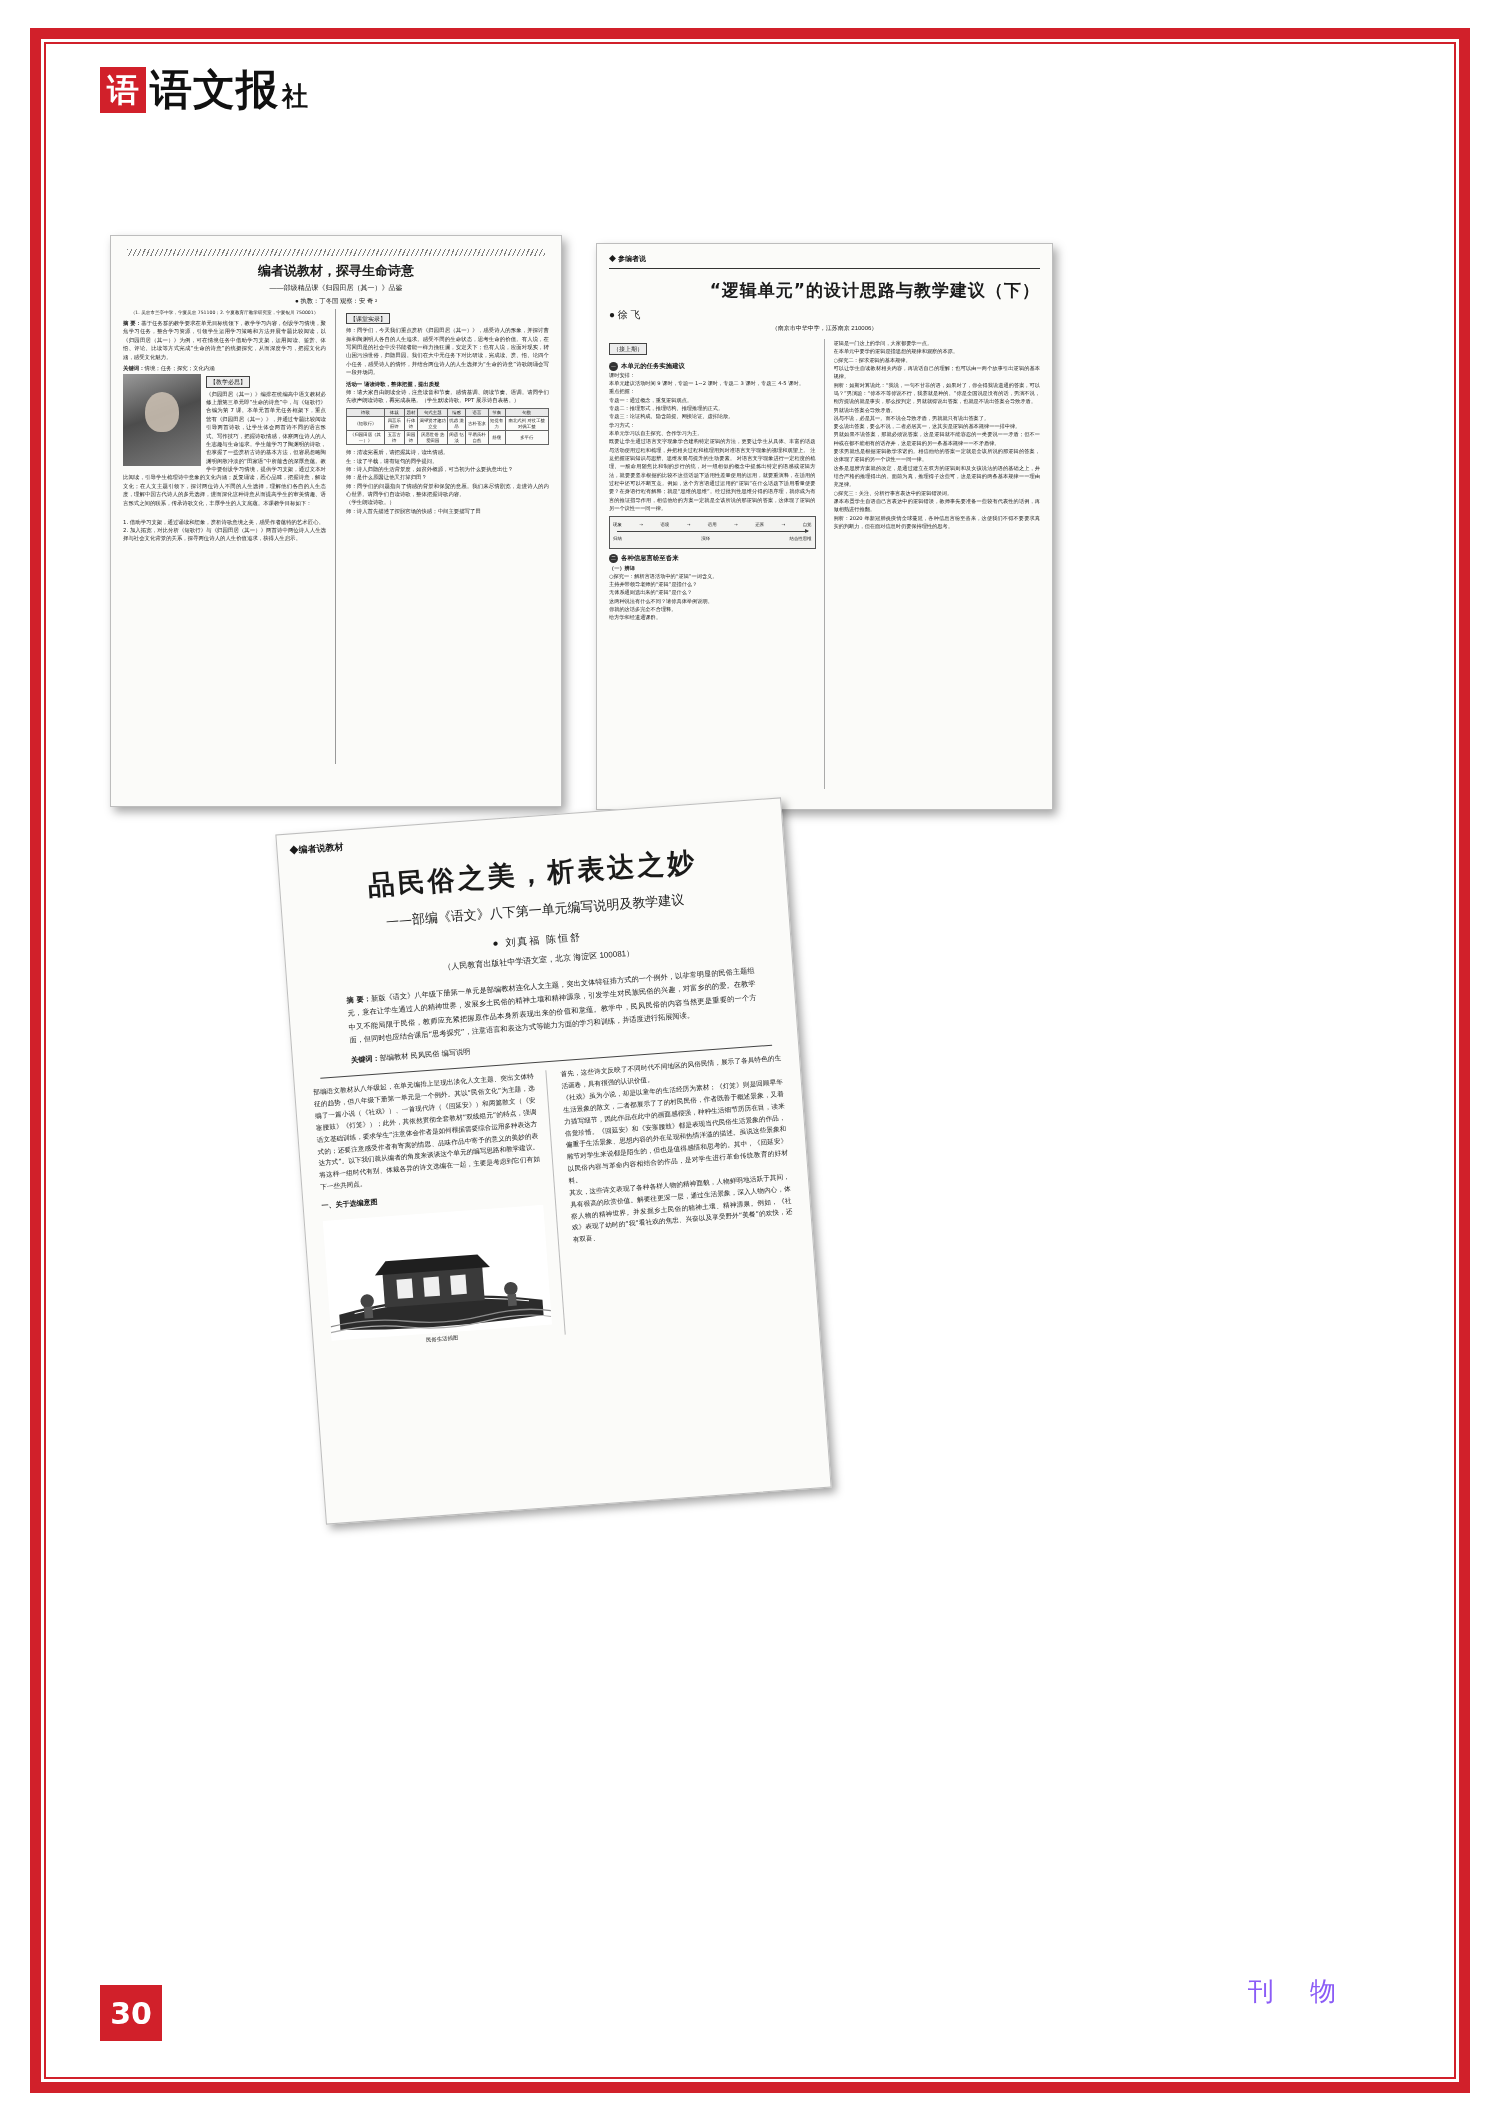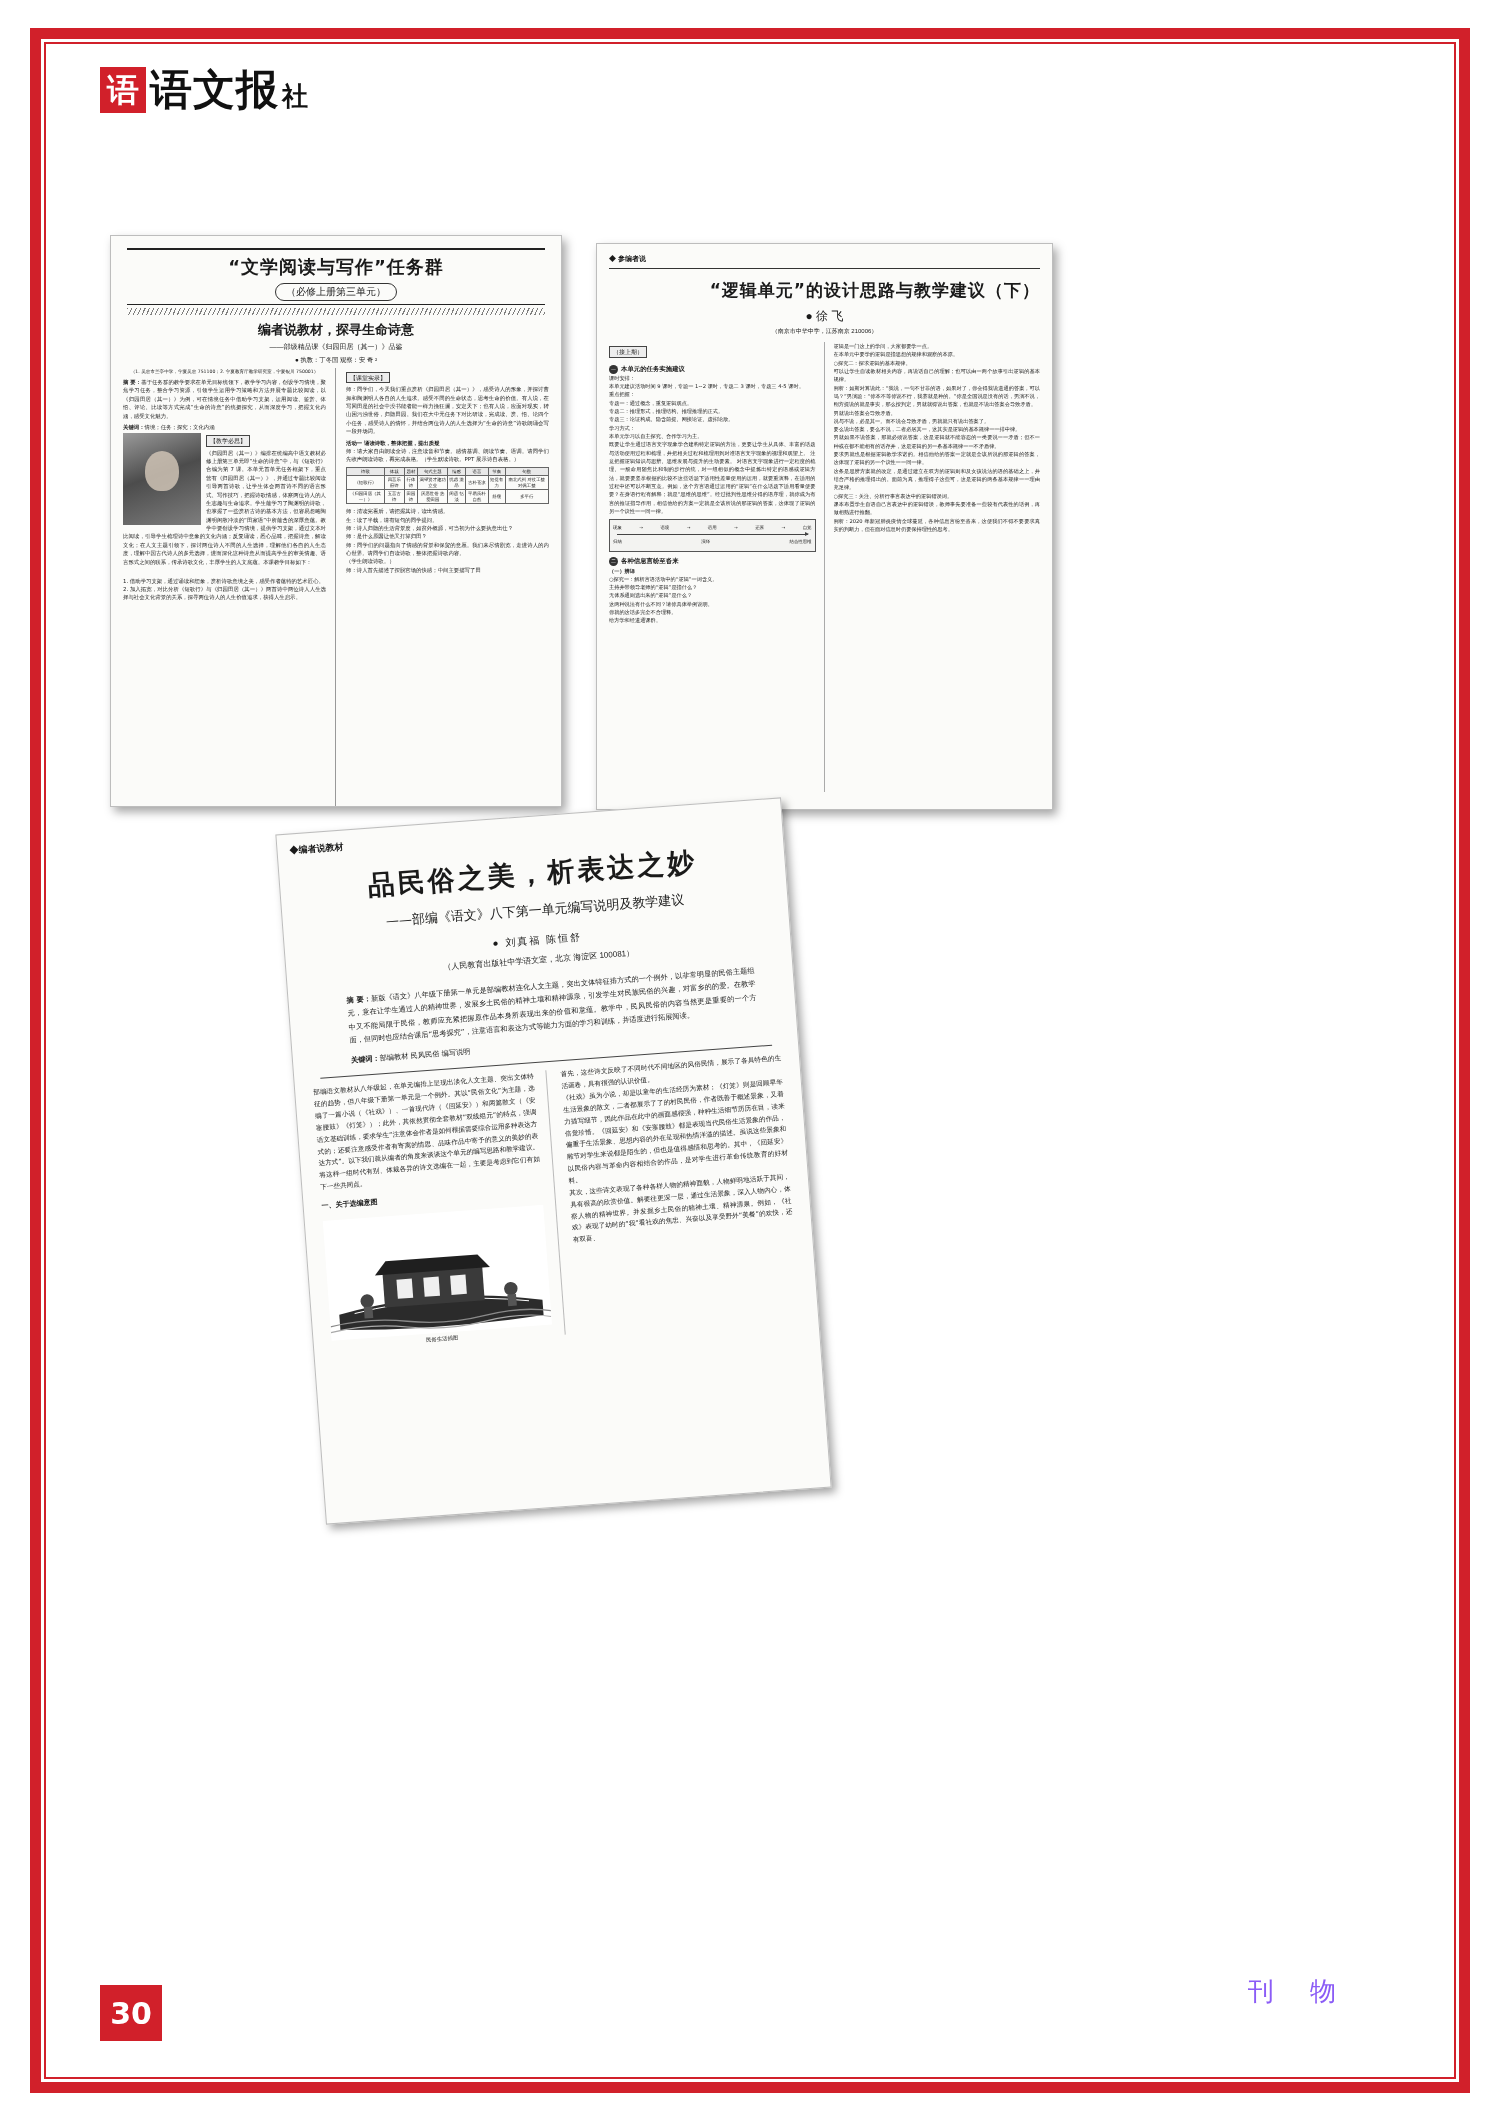--- a/index.html
+++ b/index.html
@@ -252,21 +252,21 @@
     margin-bottom: 4px;
   }
   .b-title {
     text-align: right;
     font-size: 17px;
     font-weight: bold;
     letter-spacing: 1px;
     margin: 10px 0 6px;
     font-family: "DejaVu Sans", sans-serif;
   }
-  .b-author { text-align: center; font-size: 12px; margin-bottom: 2px; }
+  .b-author { text-align: left; font-size: 10px; margin-bottom: 2px; }
   .b-affil { text-align: center; font-size: 6px; margin-bottom: 6px; }
   .b-rule { border-top: 1px solid #333; margin: 0 0 6px; }
   .b-cols { display: flex; gap: 9px; height: calc(100% - 95px); }
   .b-col {
     flex: 1;
     font-size: 5.2px;
     line-height: 1.6;
     text-align: justify;
     font-family: "DejaVu Sans", sans-serif;
     overflow: hidden;
@@ -366,24 +366,20 @@
   <div class="frame-inner"></div>
 
   <div class="masthead">
     <span class="logo-mark">语</span>
     <span class="logo-text">语文报</span>
     <span class="logo-suffix">社</span>
   </div>
 
   <div class="clip clip-a">
     <div class="inner-pad">
-      <div class="a-title-box">
-        <div class="a-title">“文学阅读与写作”任务群</div>
-        <div class="a-subtitle">（必修上册第三单元）</div>
-      </div>
       <div class="hatch"></div>
       <div class="a-head">编者说教材，探寻生命诗意</div>
       <div class="a-subhead">——部级精品课《归园田居（其一）》品鉴</div>
       <div class="a-byline">● 执教：丁冬国  观察：安  奇 ²</div>
       <div class="a-cols">
         <div class="a-col divider">
           <div style="font-size:4.6px;text-align:center;margin-bottom:3px;">（1. 吴忠市兰亭中学，宁夏吴忠 751100；2. 宁夏教育厅教学研究室，宁夏银川 750001）</div>
           <div><span class="kw">摘  要：</span><span>基于任务群的教学要求在单元目标统领下，教学学习内容，创设学习情境，聚焦学习任务，整合学习资源，引领学生运用学习策略和方法开展专题比较阅读，以《归园田居（其一）》为例，可在情境任务中借助学习支架，运用阅读、鉴赏、体悟、评论、比读等方式完成“生命的诗意”的统摄探究，从而深度学习，把握文化内涵，感受文化魅力。</span></div>
           <div style="margin-top:3px;"><span class="kw">关键词：</span><span>情境；任务；探究；文化内涵</span></div>
           <div class="boxhead">【教学必思】</div>

